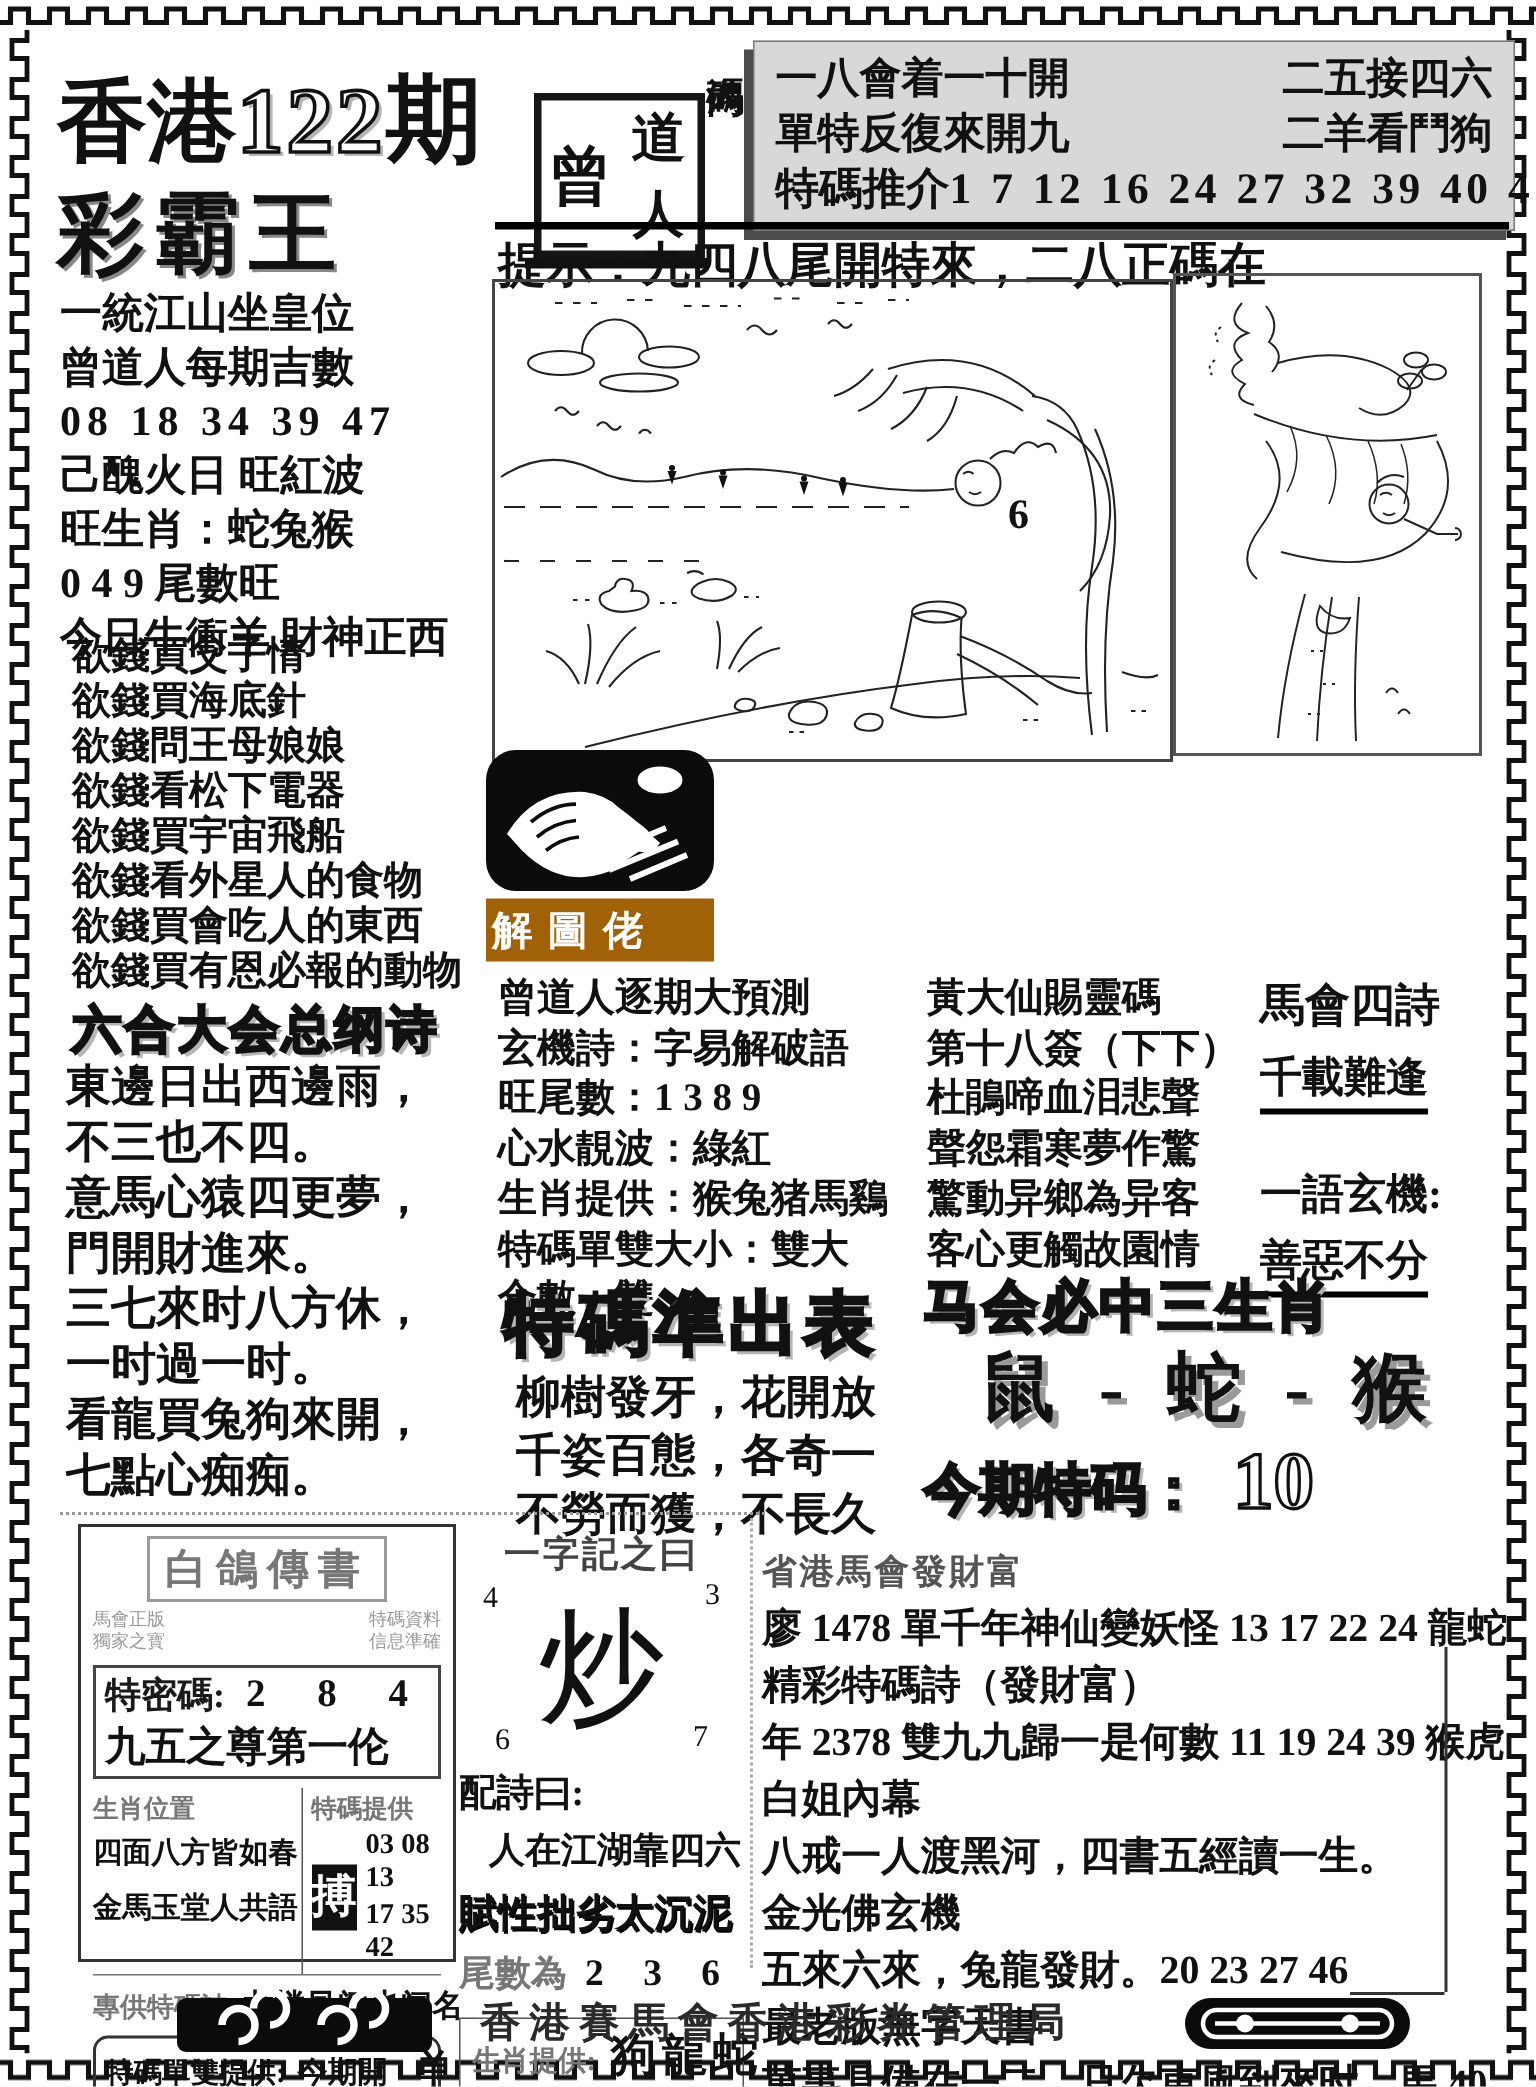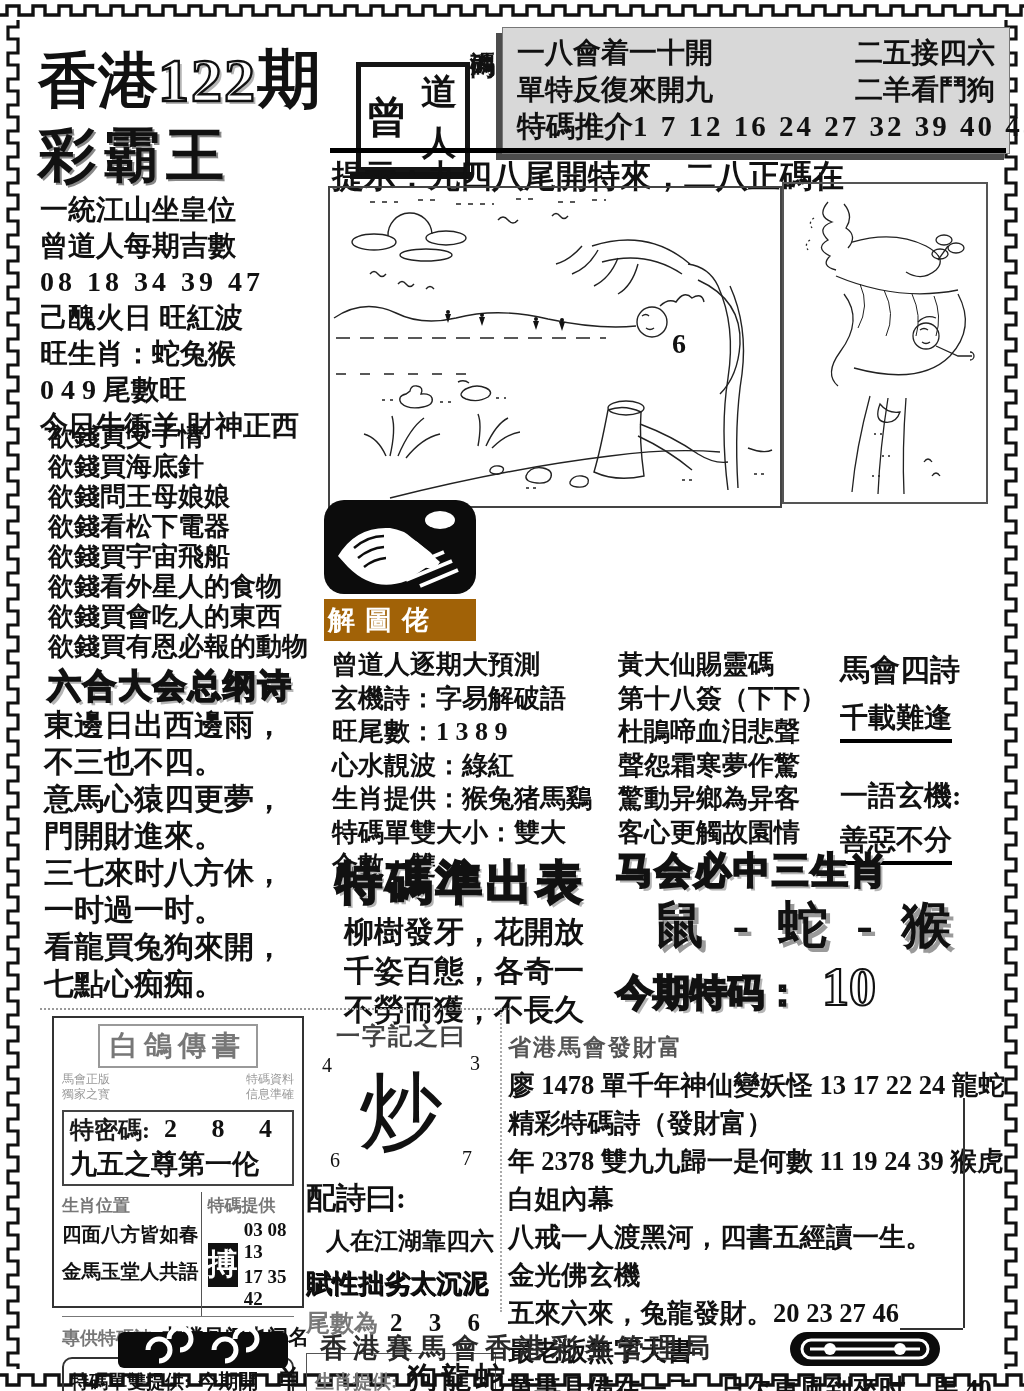--- a/index.html
+++ b/index.html
@@ -302,21 +302,21 @@
 
   <div class="abs" style="left:306px;top:1020px;width:190px;">
     <div class="b" style="font-size:24px;color:#444;text-align:center;letter-spacing:2px;">一字記之曰</div>
     <div style="position:relative;height:120px;">
       <span class="abs" style="left:16px;top:2px;font-size:20px;">4</span>
       <span class="abs" style="right:16px;top:0;font-size:20px;">3</span>
       <span class="abs" style="left:24px;bottom:0;font-size:20px;">6</span>
       <span class="abs" style="right:24px;bottom:2px;font-size:20px;">7</span>
       <div class="abs" style="left:0;top:0;width:100%;height:100%;display:flex;align-items:center;justify-content:center;font-size:84px;">炒</div>
     </div>
-    <div class="b" style="font-size:30px;margin-top:6px;">配詩曰:</div>
+    <div class="b" style="font-size:25px;margin-top:6px;">配詩曰:</div>
     <div class="b" style="font-size:24px;margin:6px 0 0 20px;white-space:nowrap;">人在江湖靠四六</div>
     <div class="b" style="font-size:26px;margin-top:9px;white-space:nowrap;text-shadow:1px 1px 0 #000;">賦性拙劣太沉泥</div>
     <div style="margin-top:6px;white-space:nowrap;">
       <span class="b faded" style="font-size:24px;">尾數為</span>
       <span class="b" style="font-size:25px;letter-spacing:10px;margin-left:8px;">2 3 6</span>
     </div>
     <div style="border:1.5px solid #555;margin-top:14px;padding:4px 8px;display:flex;align-items:baseline;gap:10px;white-space:nowrap;">
       <span class="b faded" style="font-size:19px;">生肖提供:</span>
       <span class="b" style="font-size:30px;letter-spacing:4px;">狗龍蛇</span>
     </div>

